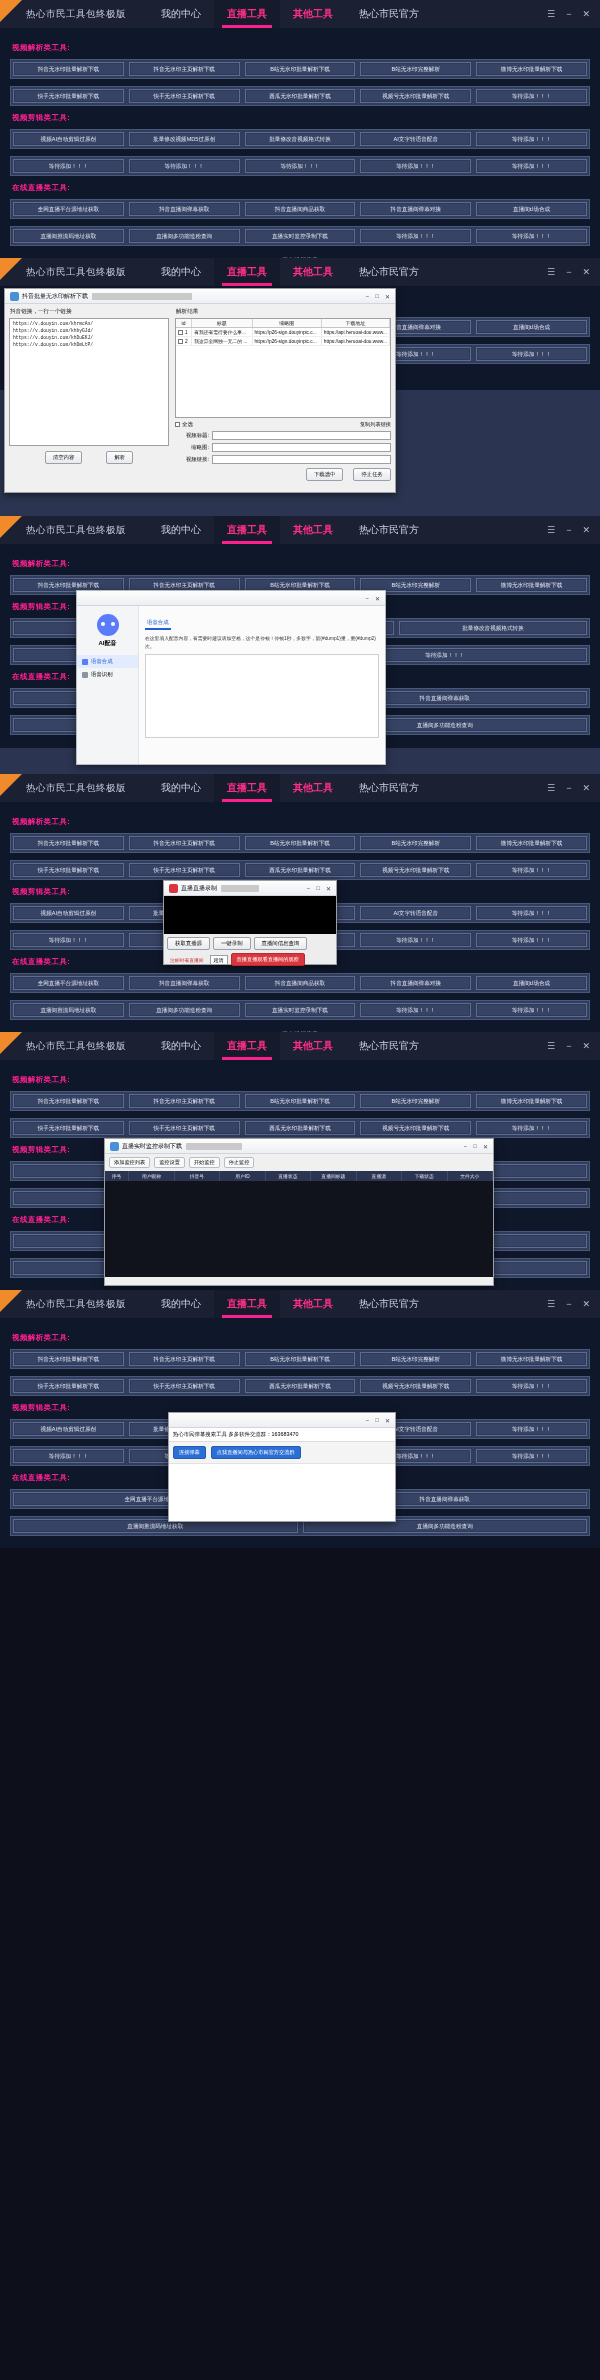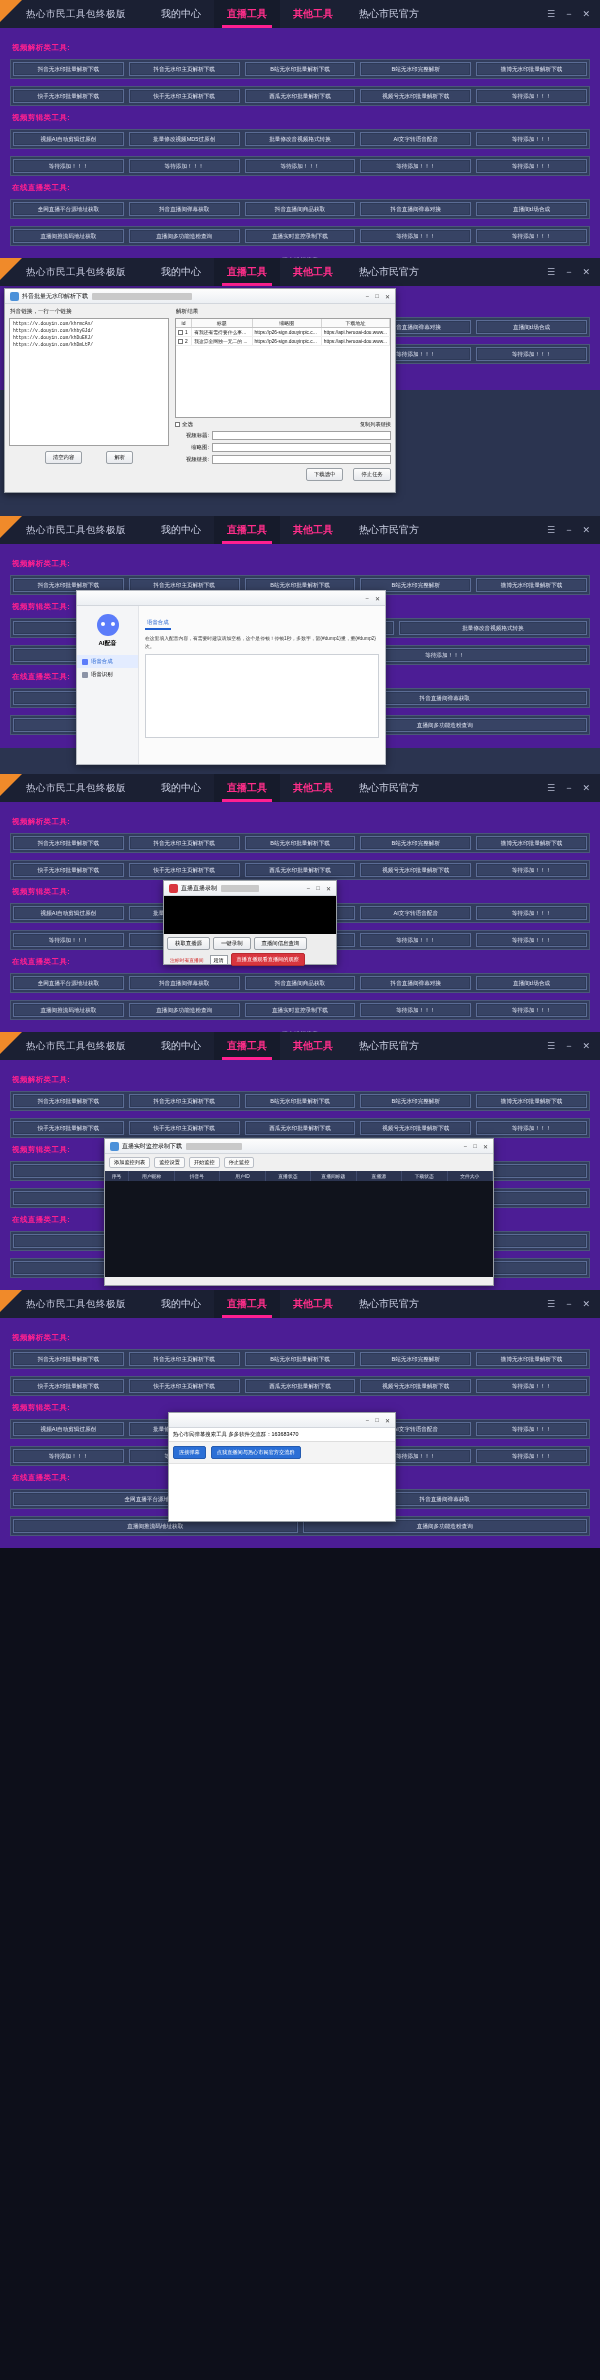--- a/index.html
+++ b/index.html
@@ -42,21 +42,21 @@
     content: ""; position: absolute; left: 8px; right: 8px; bottom: 0;
     height: 3px; background: #ff2090;
   }
   .win-ctrls {
     margin-left: auto; display: flex; align-items: center; gap: 11px;
     padding-right: 10px; color: #b9bed4; font-size: 9px;
   }
   .win-ctrls span { cursor: default; line-height: 1; }
 
   
-  .app-body { padding: 8px 10px 6px 10px; background: #4c1d95; }
+  .app-body { padding: 8px 10px 6px 10px; background: #0f172a; }
   .section-title {
     font-size: 7.5px; color: #ff2090; font-weight: bold;
     letter-spacing: .4px; margin: 7px 0 6px 2px;
   }
   .btn-row {
     display: flex; gap: 5px; margin-bottom: 7px;
     border: 1px solid #4a5878; padding: 2px;
     background: #323d5c;
   }
   .tool-btn {

